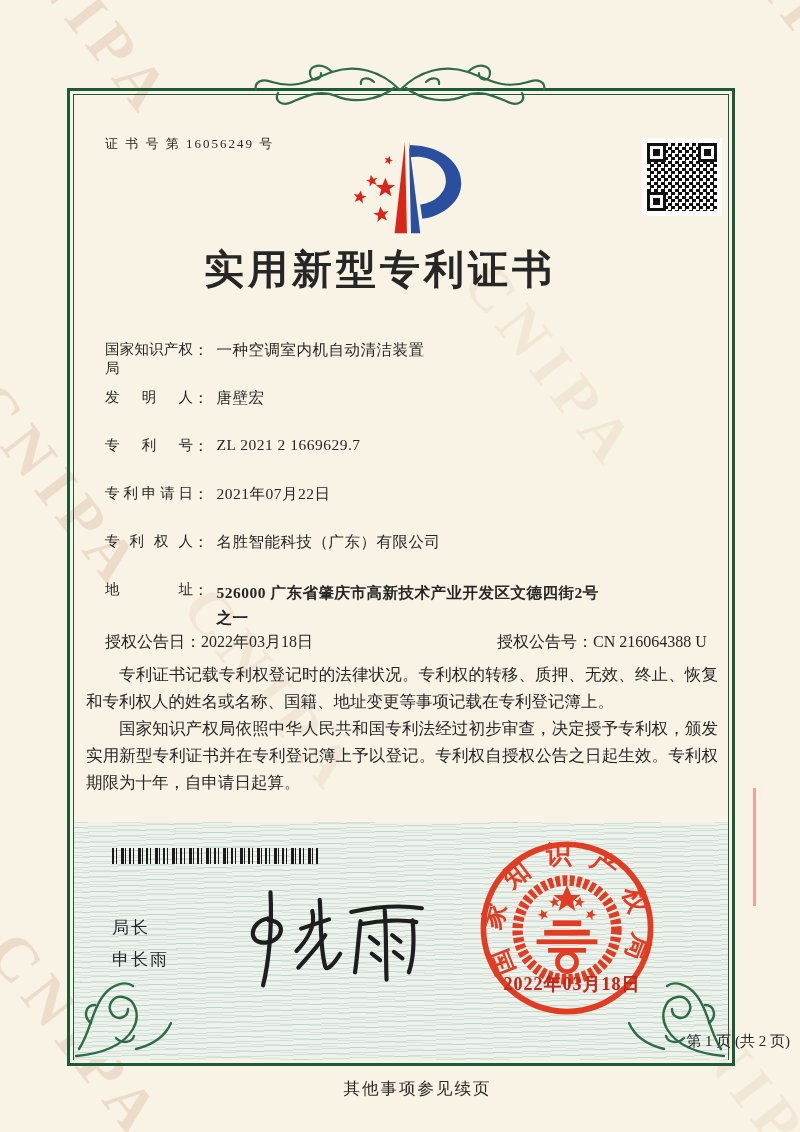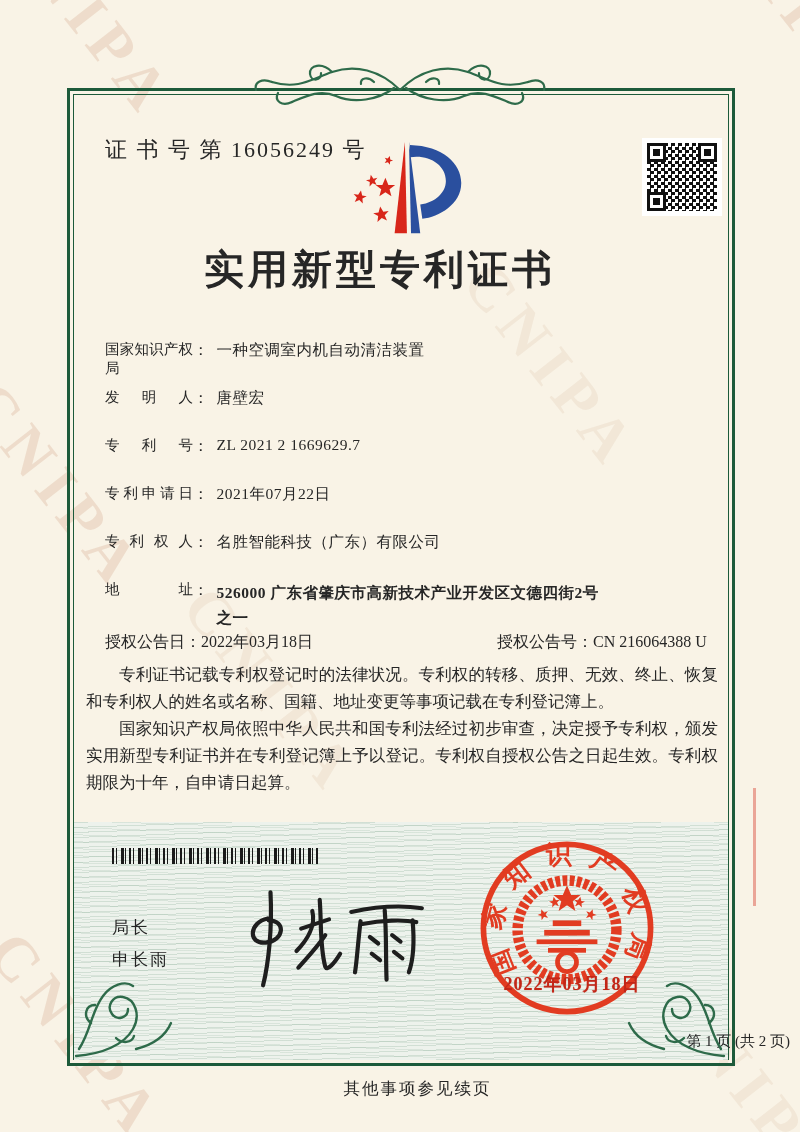--- a/index.html
+++ b/index.html
@@ -29,21 +29,21 @@
   .waveband {
     position:absolute; left:74px; top:822px; width:654px; height:238px; z-index:3;
     background-color:#edf2ec;
     background-image:
       repeating-linear-gradient(178deg, rgba(125,165,140,.25) 0 1px, rgba(0,0,0,0) 1px 5px),
       repeating-linear-gradient(182deg, rgba(125,165,140,.18) 0 1px, rgba(0,0,0,0) 1px 7px);
   }
   
   .cert-no {
     position:absolute; left:105px; top:135px; z-index:4;
-    font-size:22px; letter-spacing:2px;
+    font-size:13px; letter-spacing:2px;
   }
   .logo { position:absolute; left:328px; top:128px; width:164px; height:116px; z-index:4; }
   .qr {
     position:absolute; left:642px; top:138px; width:80px; height:78px; z-index:4;
     background:#fff; padding:5px;
   }
   .qr-grid {
     position:relative; width:100%; height:100%;
     background:
       repeating-conic-gradient(#111 0 25%, #fff 0 50%);

